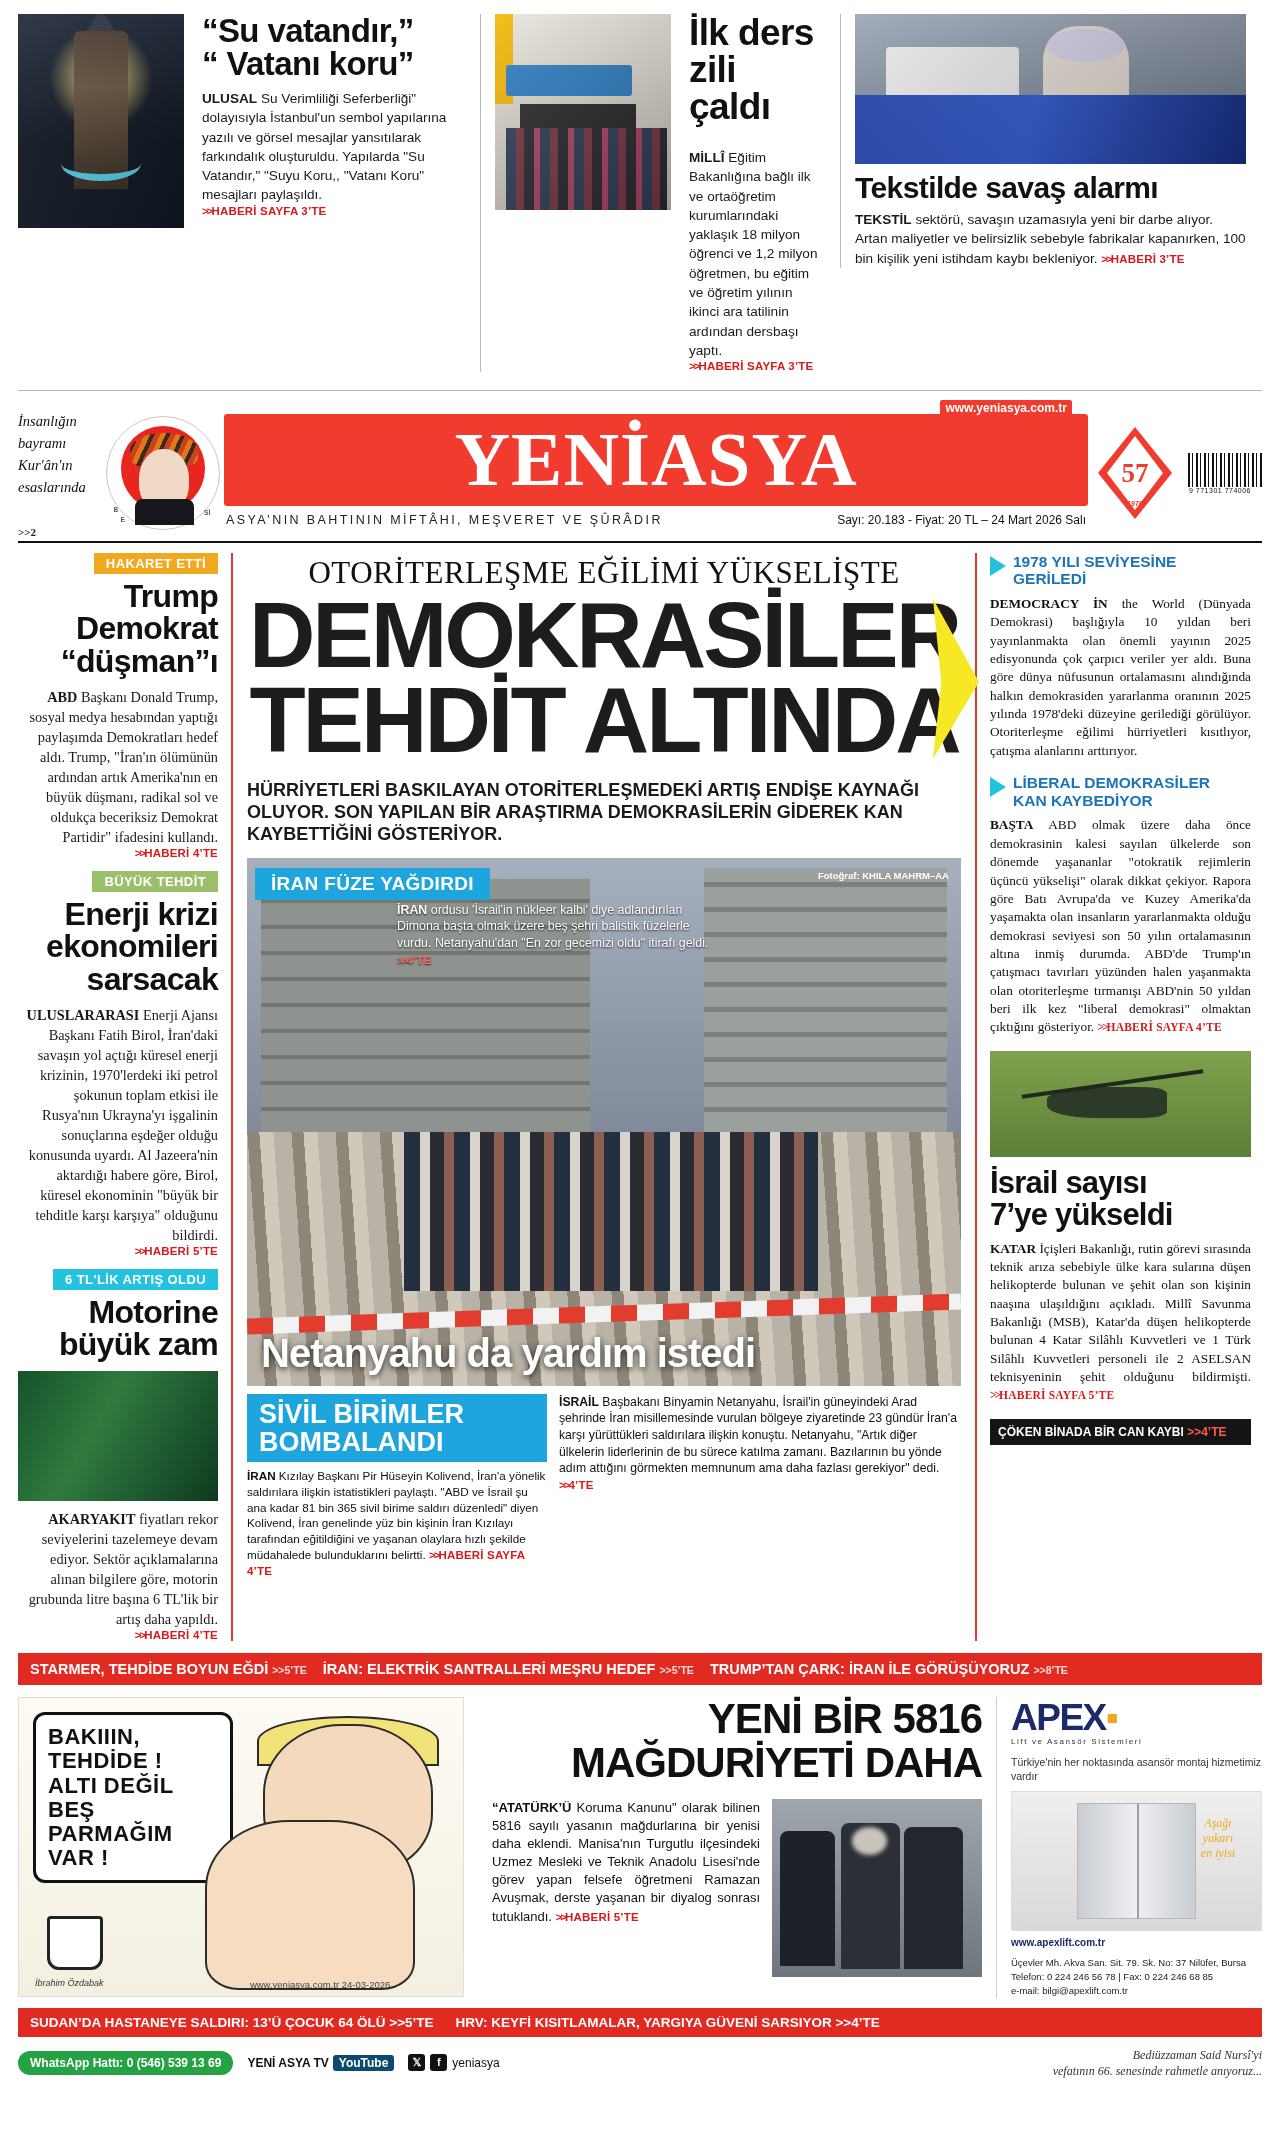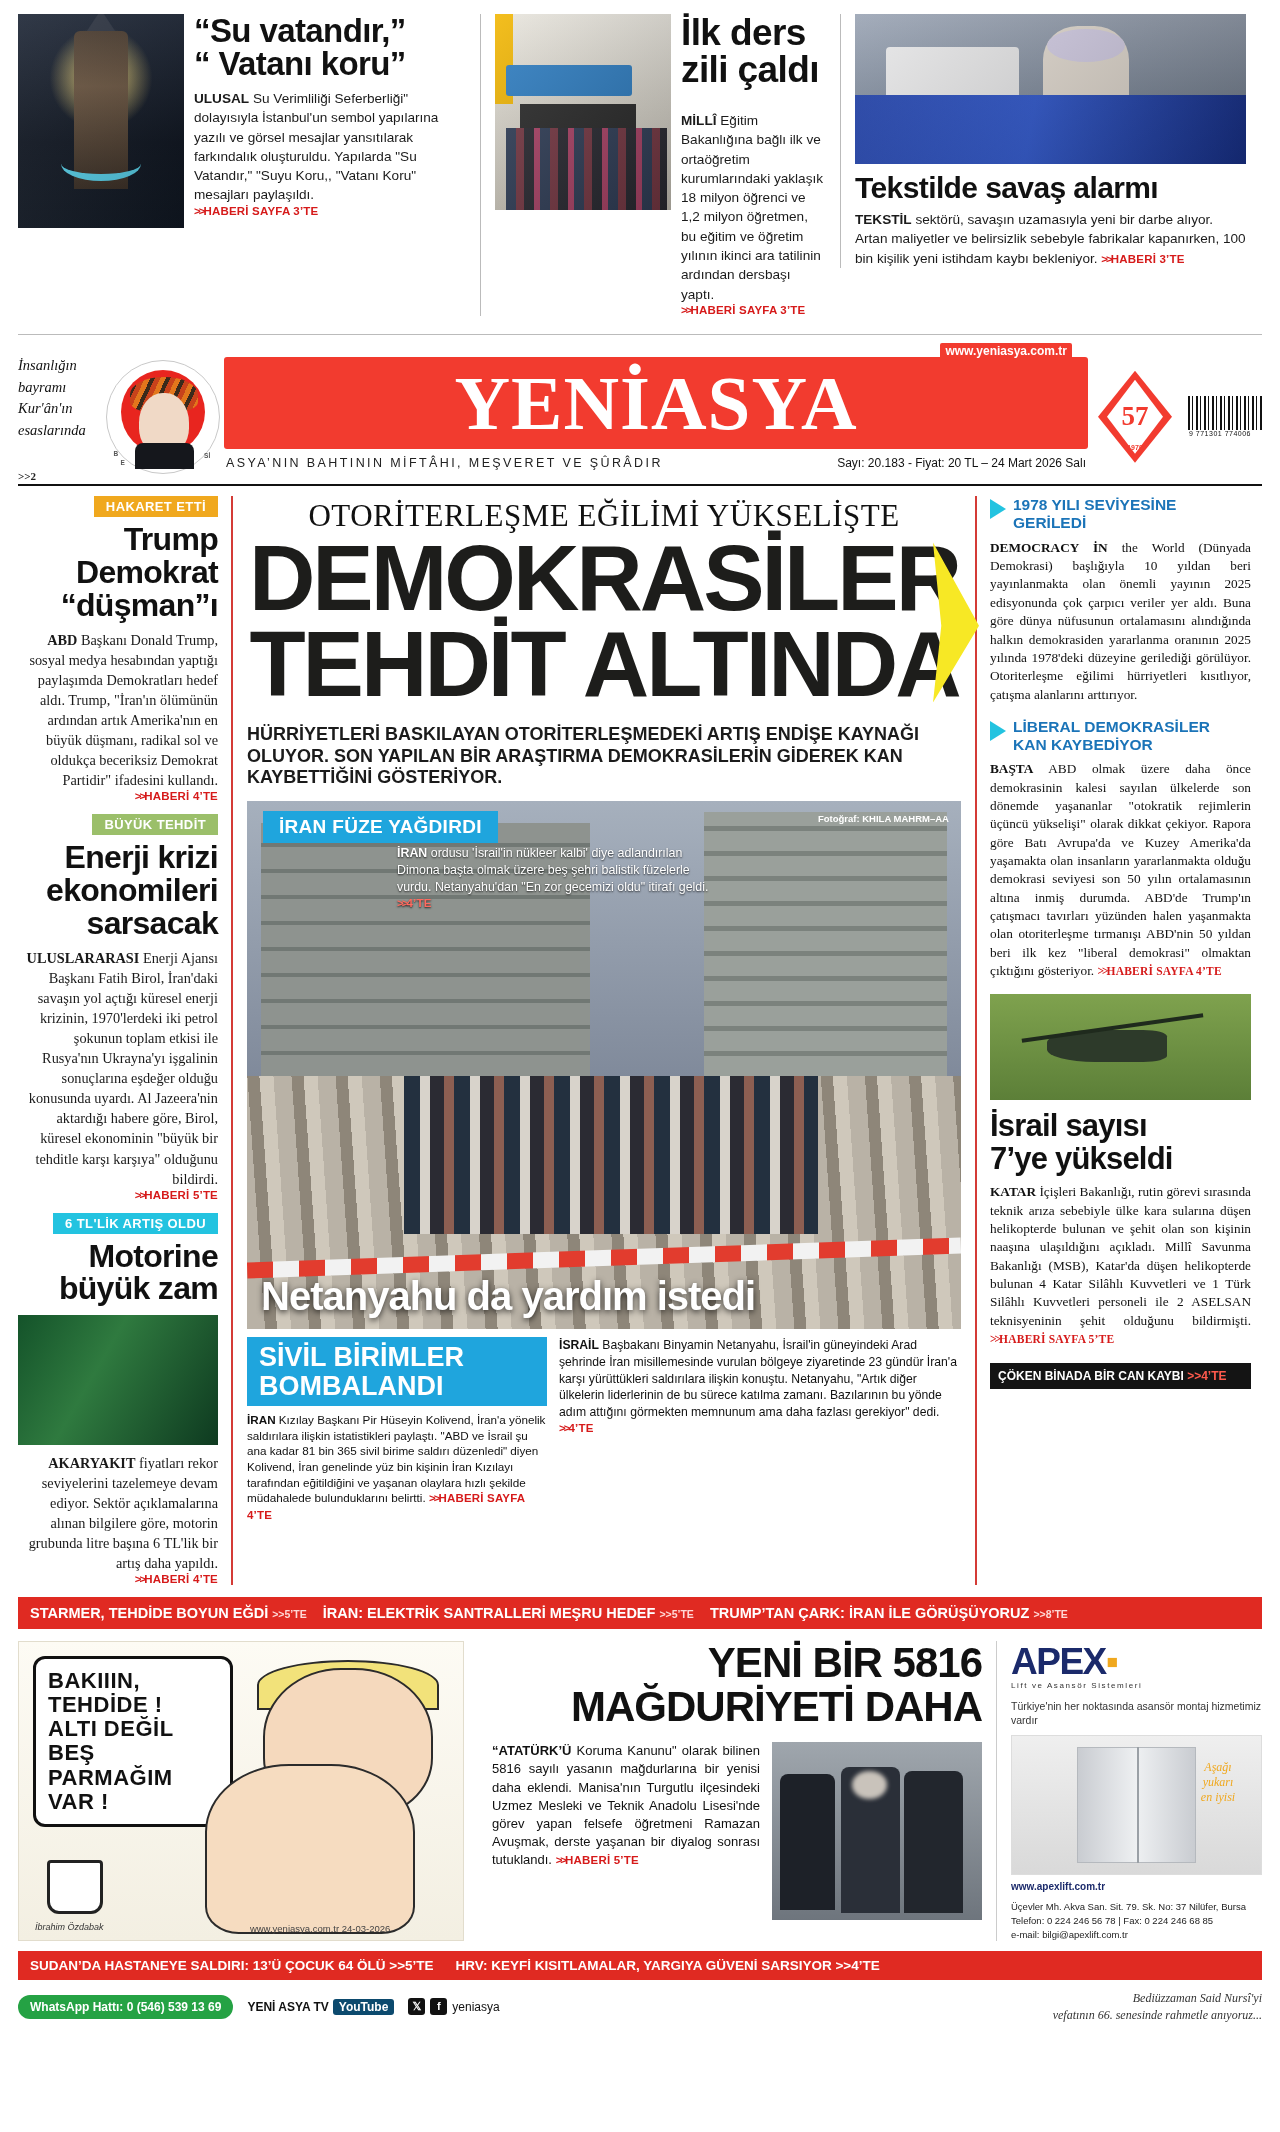--- a/index.html
+++ b/index.html
@@ -7,21 +7,21 @@
     width: 1280px; height: 2132px;
     background: #ffffff;
     font-family: "Liberation Sans", sans-serif;
     color: #111;
     overflow: hidden;
   }
   .page { position: relative; width: 1280px; height: 2132px; padding: 0 18px; }
 
   
   .topstrip { display: flex; padding: 14px 0 10px; gap: 0; align-items: flex-start; }
-  .teaser { display: flex; gap: 10px; padding: 0 14px; }
+  .teaser { display: flex; gap: 18px; padding: 0 14px; }
   .teaser.b1 { width: 462px; padding-left: 0; }
   .teaser.b2 { width: 360px; border-left: 1px solid #bbb; }
   .teaser.b3 { width: 420px; border-left: 1px solid #bbb; display: block; }
 
   .ph { background:#5b6470; position: relative; overflow:hidden; }
   .ph::after{content:"";position:absolute;inset:0;background:
      linear-gradient(135deg, rgba(255,255,255,.10), rgba(0,0,0,.25));}
 
   .ph-galata { width: 166px; height: 214px; flex: 0 0 166px;
     background:
@@ -145,21 +145,21 @@
   .photo-main .bldg{position:absolute;left:2%;top:4%;width:46%;height:58%;
      background: repeating-linear-gradient(0deg,#8e938f 0 22px,#717874 22px 26px);}
   .photo-main .bldg2{position:absolute;right:2%;top:2%;width:34%;height:50%;
      background: repeating-linear-gradient(0deg,#9aa09b 0 20px,#7b827d 20px 25px);}
   .photo-main .people{position:absolute;left:22%;bottom:18%;width:58%;height:30%;
      background: repeating-linear-gradient(90deg,#23303f 0 16px,#d8d3cb 16px 26px,#2b2b33 26px 40px,#8d5f52 40px 50px);}
   .photo-main .tape{position:absolute;left:0;bottom:12%;width:100%;height:16px;
      background: repeating-linear-gradient(90deg,#e23c2e 0 26px,#f2f2f2 26px 52px);transform:rotate(-2deg);}
   .photo-main .sheet{position:absolute;left:30%;bottom:26%;width:26%;height:9%;background:#eef0f1;transform:rotate(-4deg);}
 
-  .cap-blue{ position:absolute; left:16px; top:10px; background:#1fa5dd; color:#fff;
+  .cap-blue{ position:absolute; left:8px; top:10px; background:#1fa5dd; color:#fff;
      font-weight:800; font-size:19px; padding:5px 16px; letter-spacing:.3px;}
   .cap-credit{ position:absolute; right:12px; top:12px; color:#fff; font-size:9.5px; font-weight:700;}
   .cap-box{ position:absolute; left:150px; top:44px; width:330px; color:#fff; font-size:12.4px;
      line-height:1.34; text-shadow:0 1px 2px rgba(0,0,0,.8); }
   .cap-box b{font-weight:800;}
   .overline-big{ position:absolute; left:14px; bottom:10px; font-size:40px; font-weight:700;
      color:#fff; letter-spacing:-1px; text-shadow:0 2px 6px rgba(0,0,0,.75); }
 
   .civ { display:flex; margin-top:8px; gap:12px; }
   .civ-left{ width:300px; }

